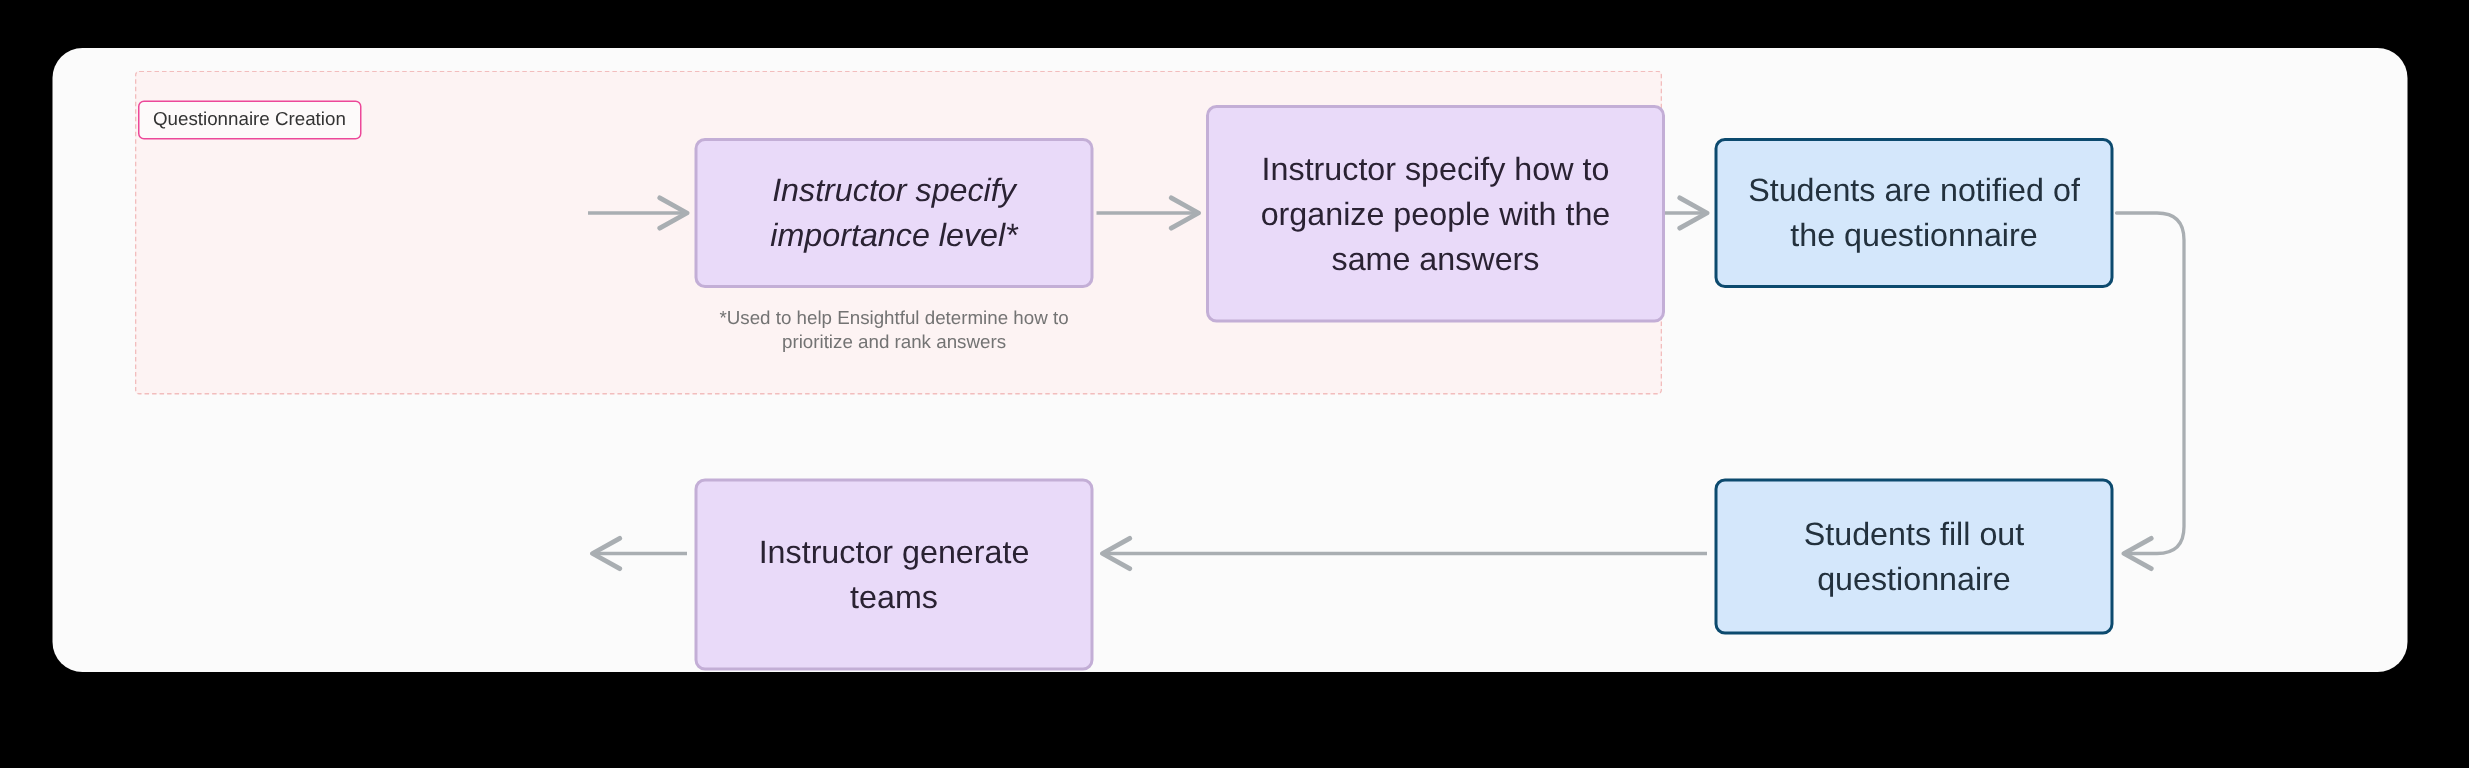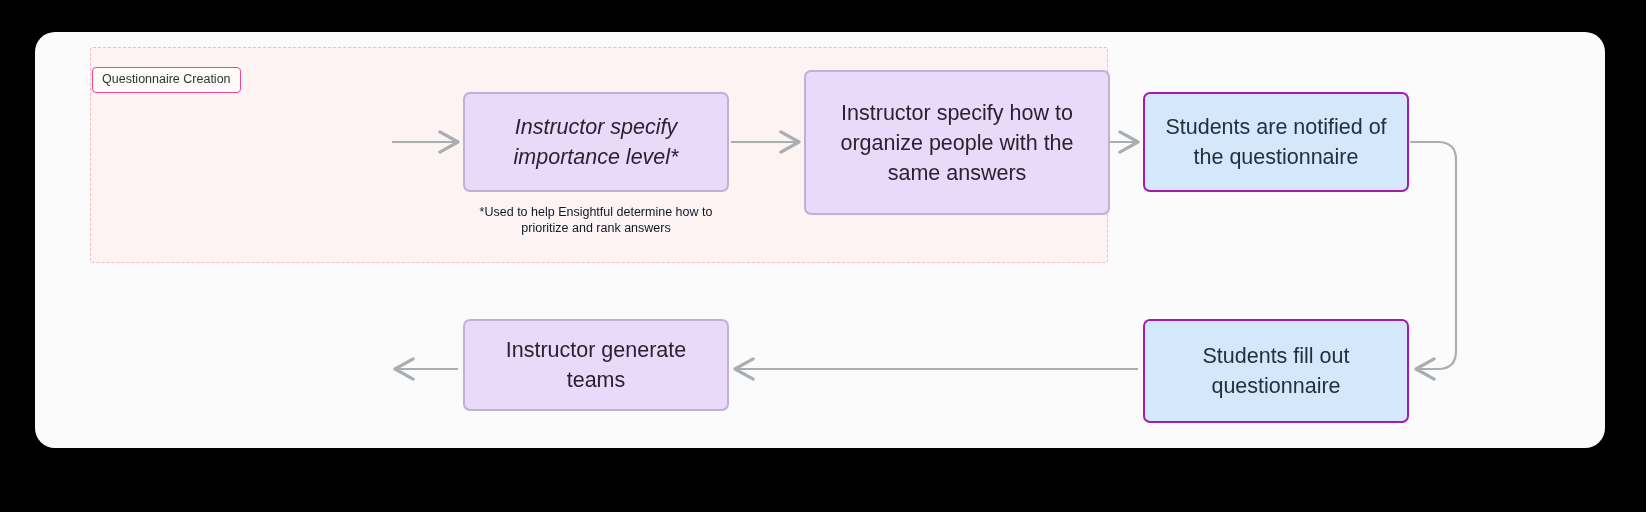--- a/index.html
+++ b/index.html
@@ -76,43 +76,43 @@
     color: #2a2233;
     padding: 4px 10px;
     z-index: 3;
   }
   .node.purple {
     background: #e9daf9;
     border: 2px solid #c3aed6;
   }
   .node.blue {
     background: #d4e7fb;
-    border: 2px solid #a21caf;
+    border: 2px solid #0c4a6e;
     color: #23313d;
   }
 
   
   #node-instructor-creates-criteria { left: 87px;  top: 60px;  width: 268px; height: 100px; }
   #node-instructor-specify-importance { left: 428px; top: 60px;  width: 266px; height: 100px; font-style: italic; }
   #node-instructor-specify-organize { left: 769px; top: 38px;  width: 306px; height: 145px; }
   #node-students-notified        { left: 1108px; top: 60px;  width: 266px; height: 100px; }
   #node-students-fill-out        { left: 1108px; top: 287px; width: 266px; height: 104px; }
-  #node-instructor-generate-teams{ left: 428px;  top: 287px; width: 266px; height: 92px; }
+  #node-instructor-generate-teams{ left: 428px;  top: 287px; width: 266px; height: 128px; }
   #node-instructor-review-teams  { left: 87px;   top: 287px; width: 268px; height: 100px; }
 
   
   #footnote {
     position: absolute;
     left: 428px;
     top: 172px;
     width: 266px;
     text-align: center;
     font-size: 12.5px;
     line-height: 16px;
-    color: #0f172a;
+    color: #737373;
     z-index: 4;
   }
 
   
   #arrows {
     position: absolute;
     left: 0;
     top: 0;
     width: 1570px;
     height: 416px;

